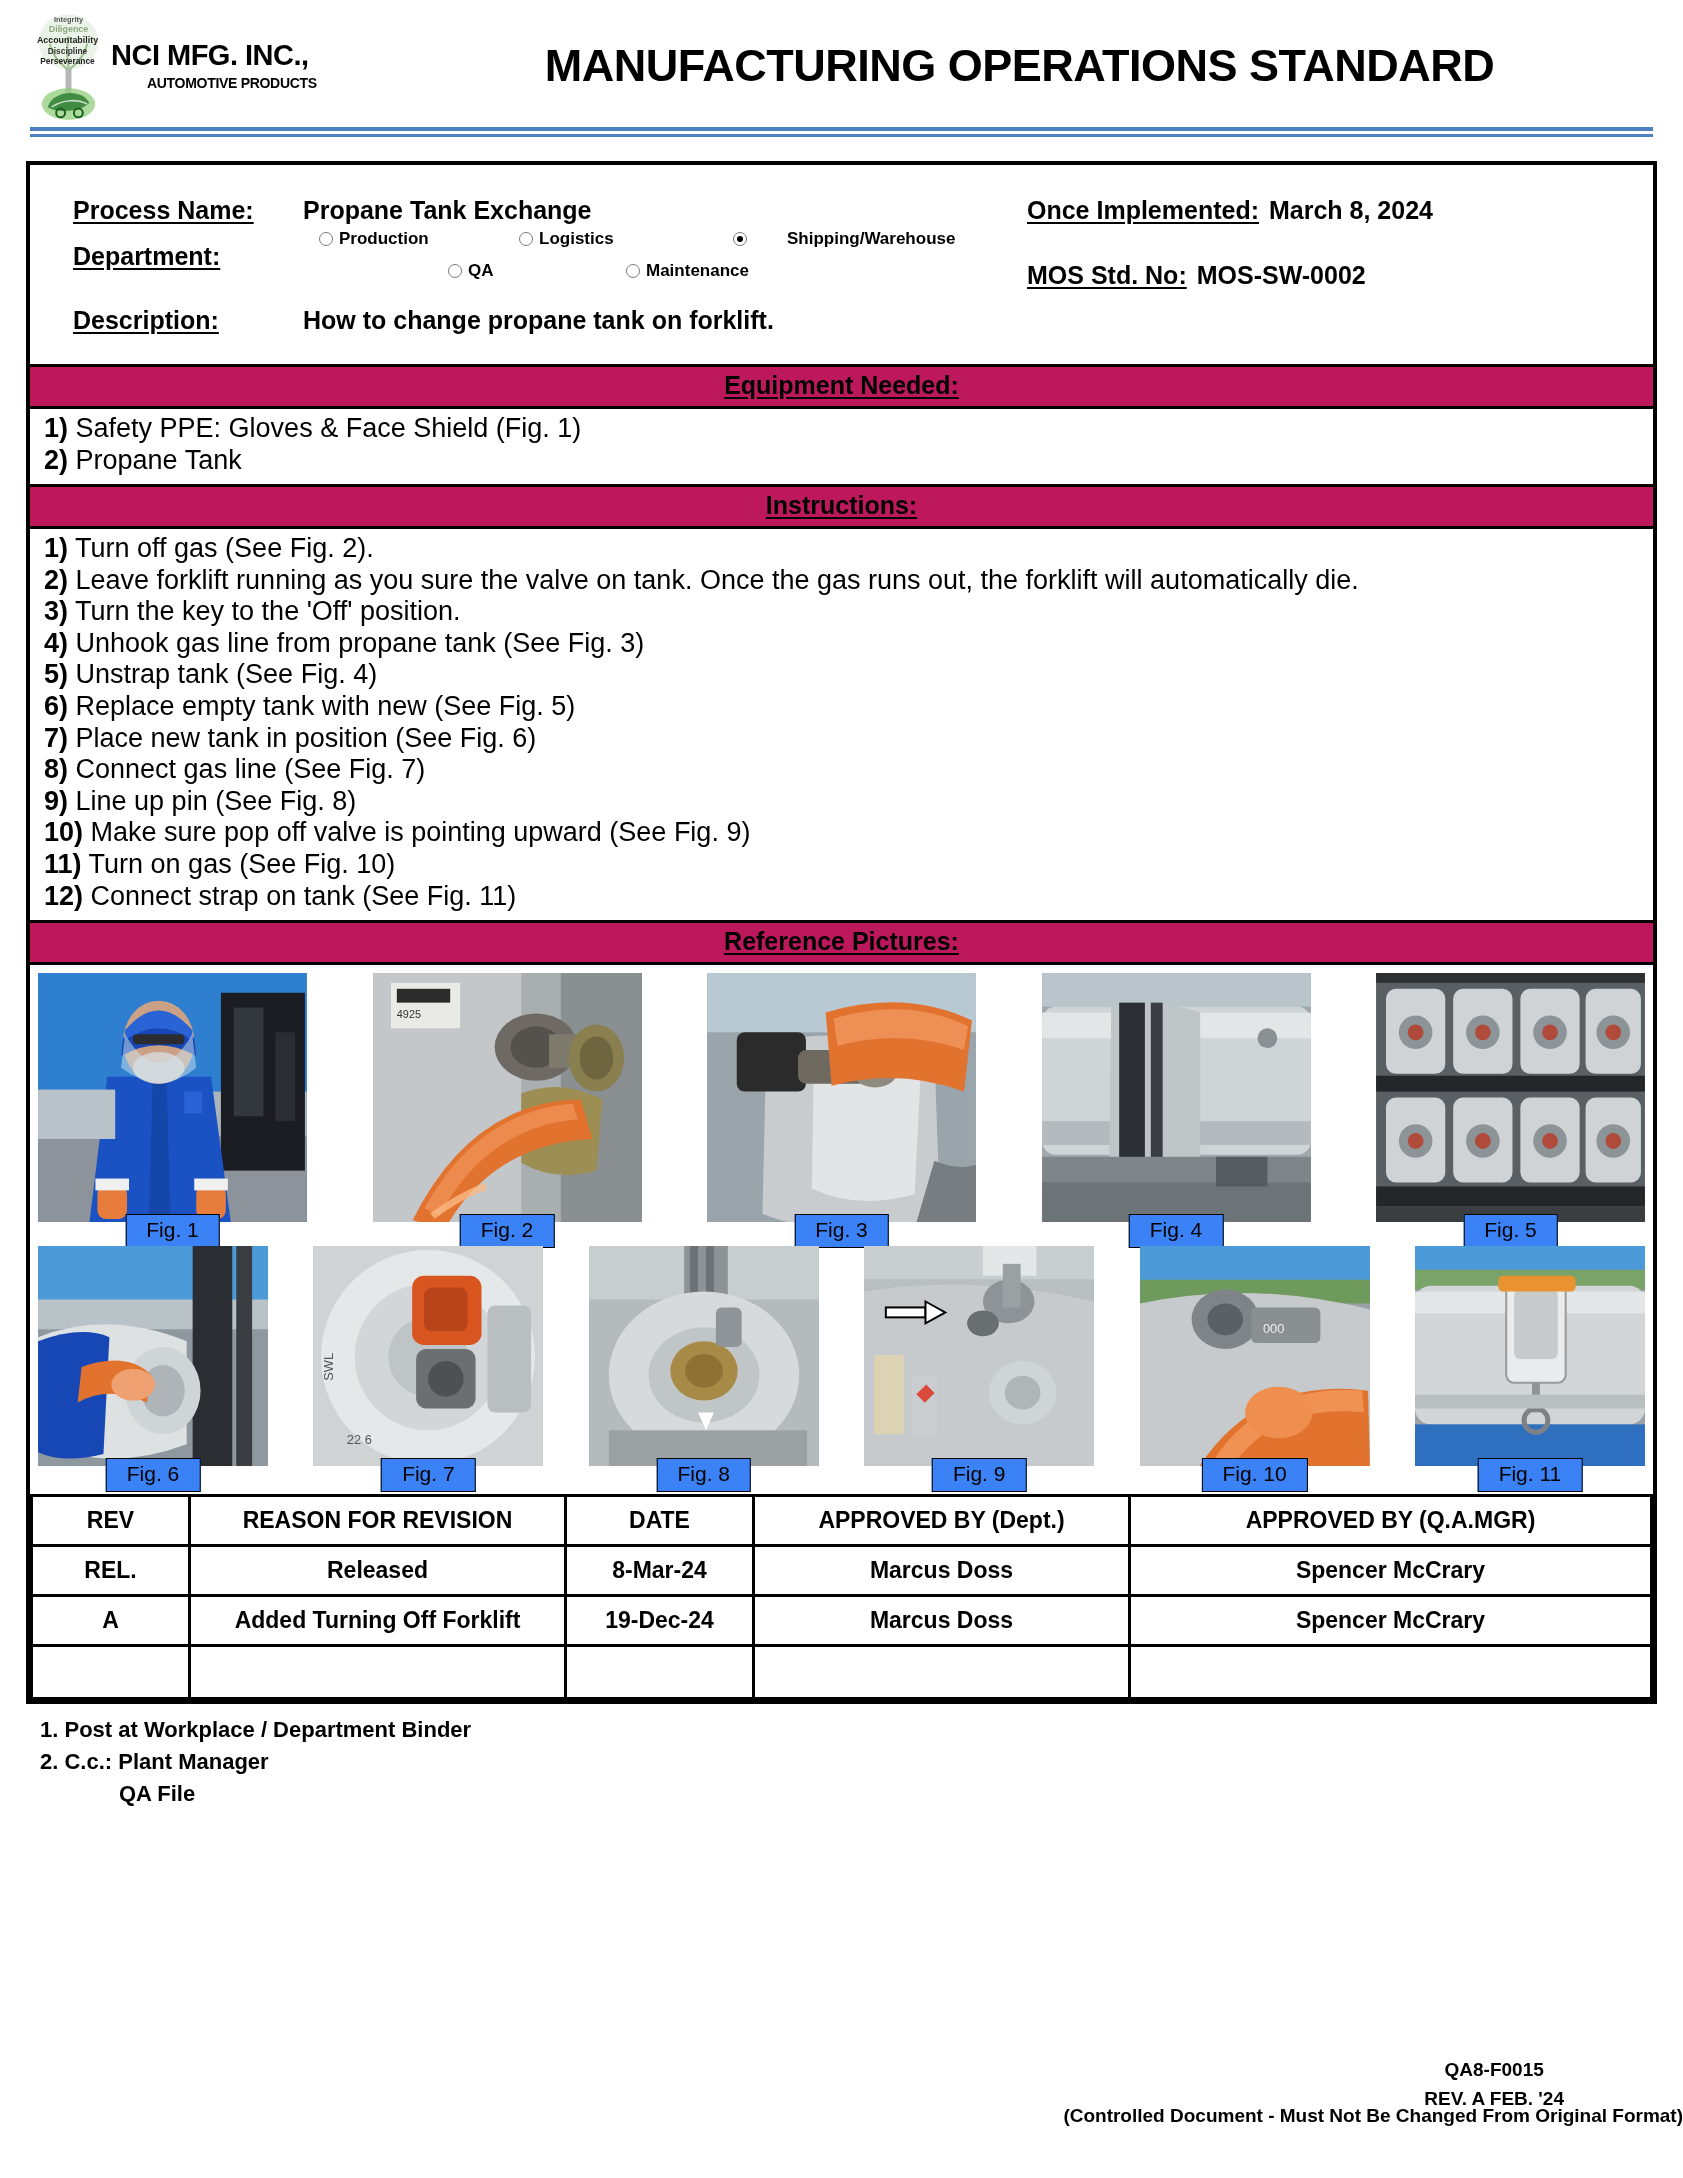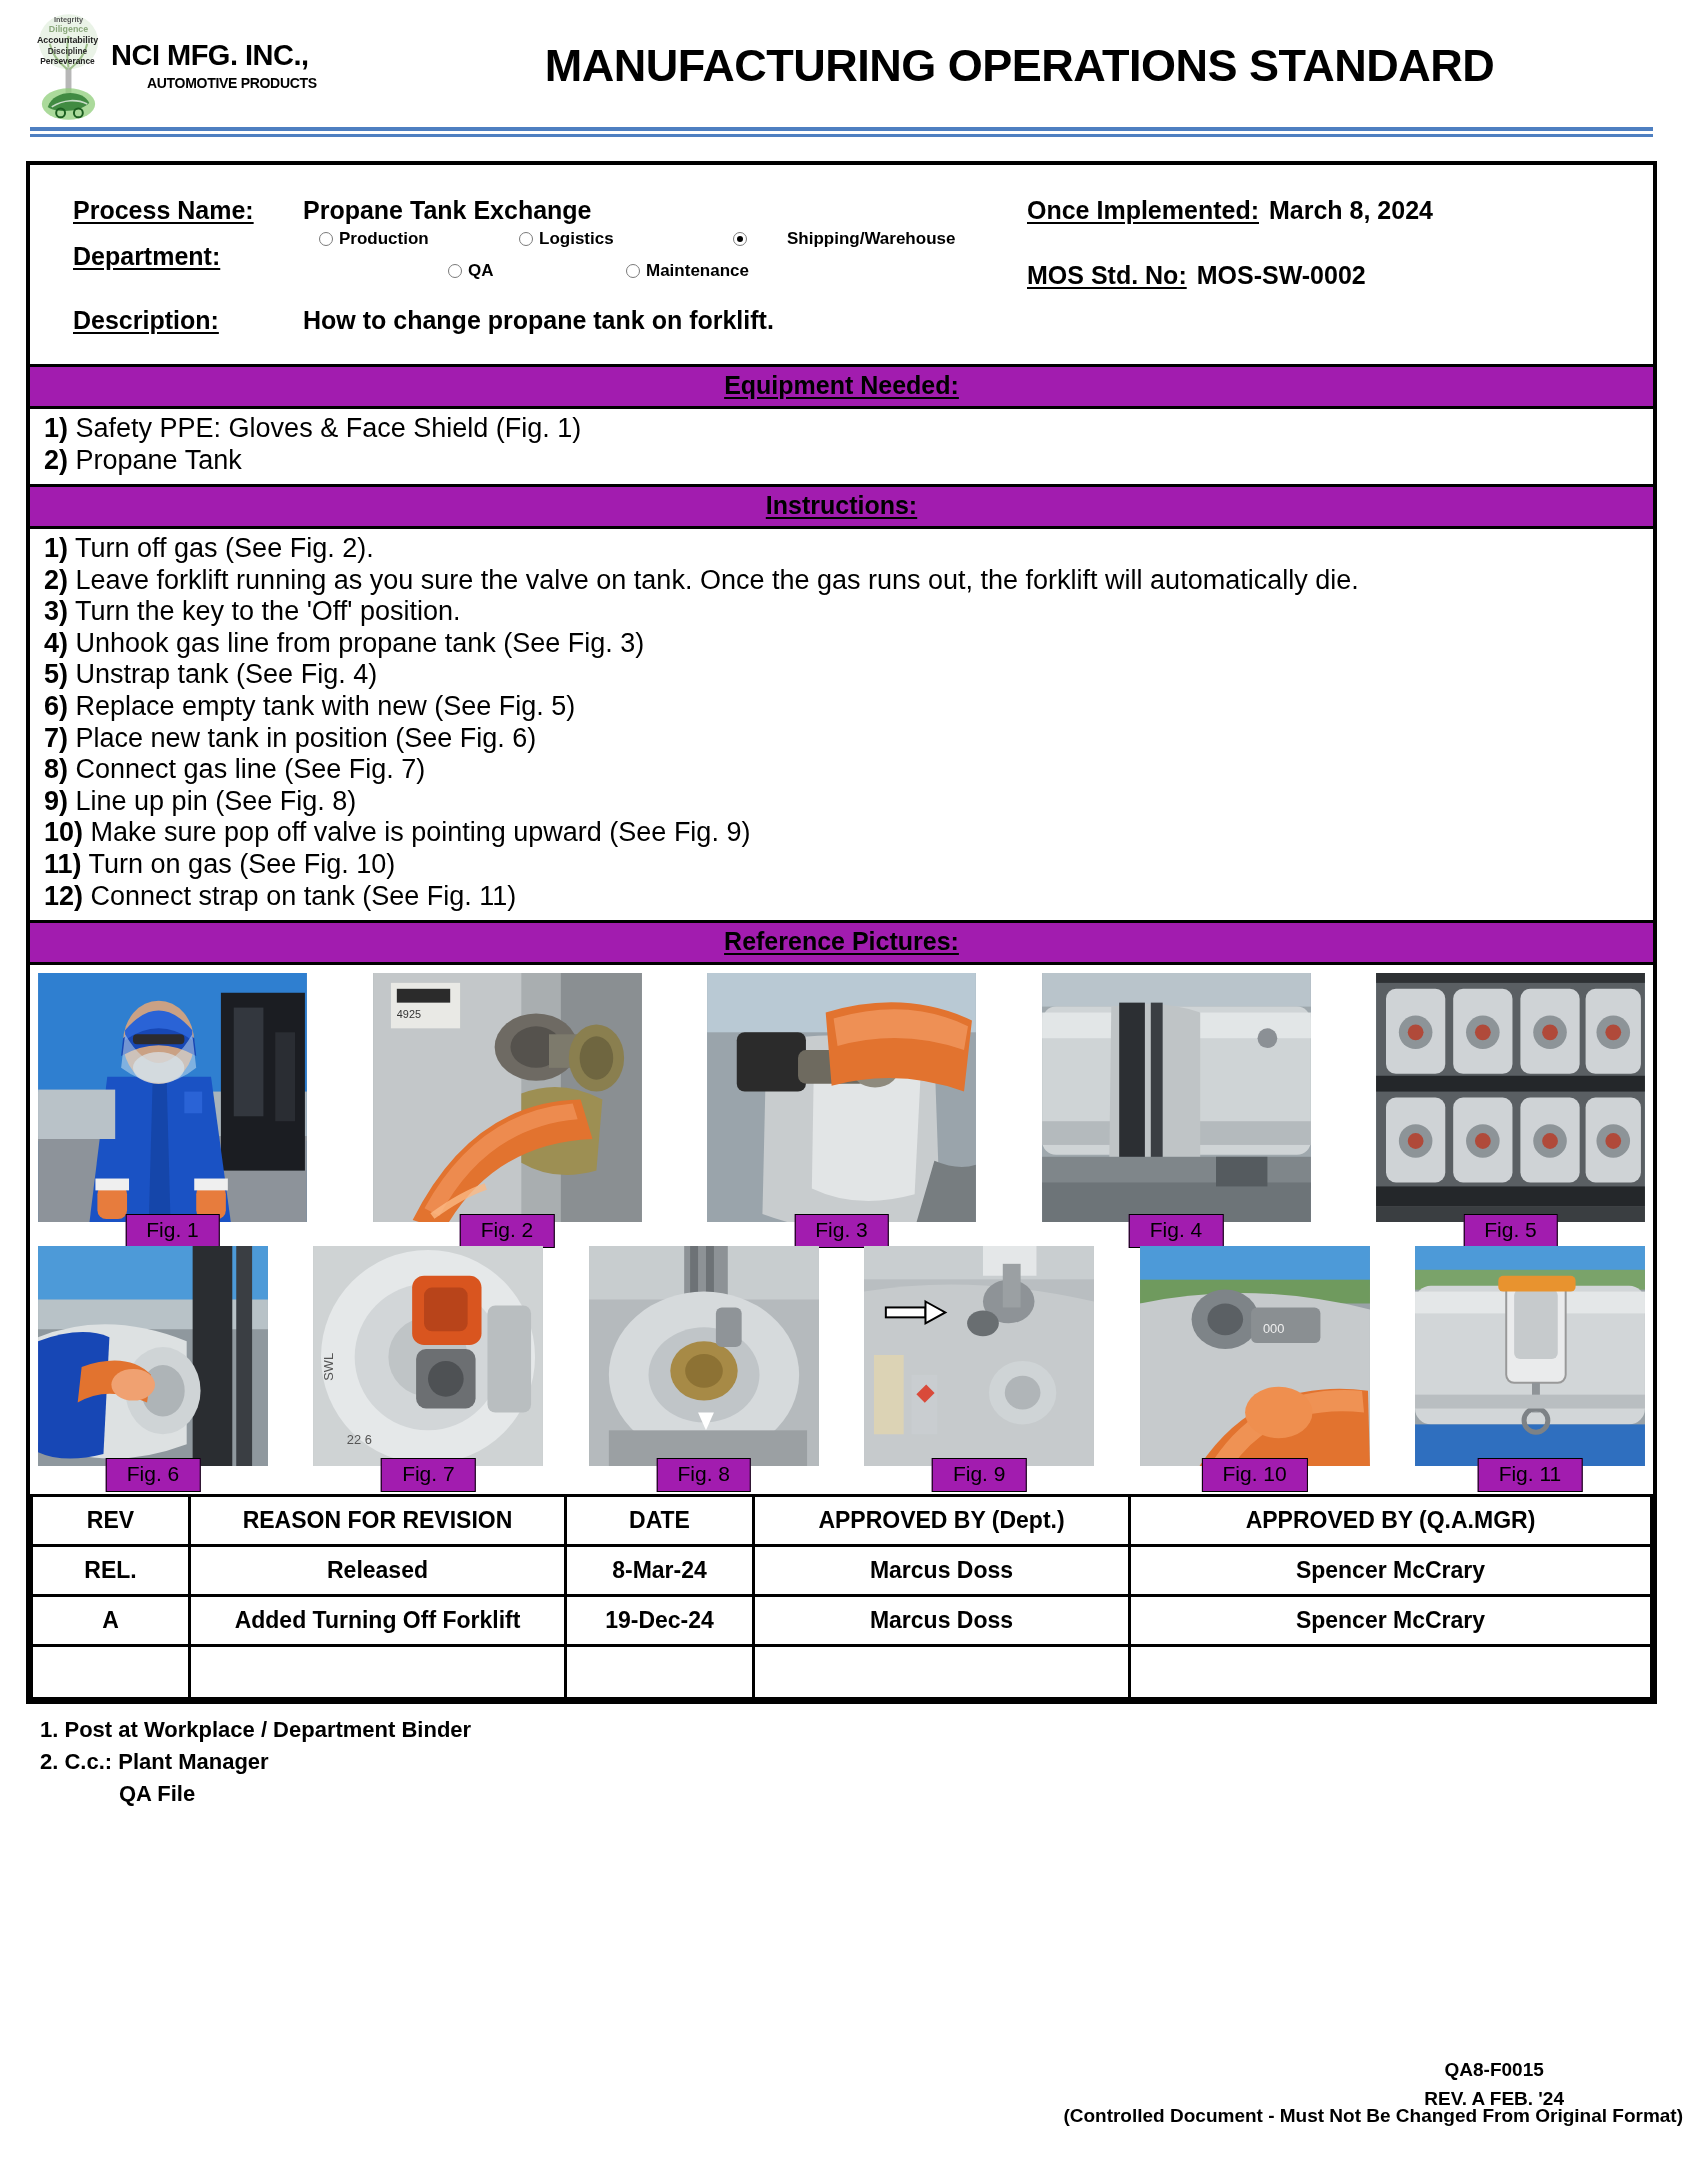--- a/index.html
+++ b/index.html
@@ -43,33 +43,33 @@
   .dept-block { display: flex; align-items: center; padding: 2px 0 10px 16px; min-height: 61px; }
   .dept-lbl { width: 230px; flex: 0 0 230px; }
   .radio-grid { position: relative; width: 693px; height: 59px; }
   .radio { position: absolute; display: flex; align-items: center; gap: 6px; font-size: 17px; font-weight: 600; }
   .dot { width: 14px; height: 14px; border: 1.5px solid #7a7a7a; border-radius: 50%; background: #fff; display: inline-block; position: relative; flex: 0 0 14px; }
   .dot.on::after { content: ""; position: absolute; left: 2.5px; top: 2.5px; width: 6px; height: 6px; border-radius: 50%; background: #000; }
 
   .line-desc { display: flex; align-items: baseline; padding: 10px 0 14px 16px; }
   .line-desc .lbl { width: 230px; }
 
-  .band { background: #a21caf; border-top: 3px solid #000; border-bottom: 3px solid #000; text-align: center; font-size: 25px; font-weight: bold; padding: 4px 0 6px 0; }
+  .band { background: #be185d; border-top: 3px solid #000; border-bottom: 3px solid #000; text-align: center; font-size: 25px; font-weight: bold; padding: 4px 0 6px 0; }
   .band span { text-decoration: underline; text-underline-offset: 3px; }
 
   .list { padding: 4px 14px 8px 14px; }
   .list p { font-size: 27px; line-height: 1.17; }
   .list p b { font-weight: bold; }
 
   
   .pics { padding: 8px 8px 4px 8px; }
   .pic-row { display: flex; justify-content: space-between; gap: 10px; margin-bottom: 6px; }
   .pic { position: relative; width: 269px; height: 249px; overflow: hidden; background: #9fb0bf; }
   .pic.r2 { width: 230px; height: 220px; }
-  .cap { position: absolute; left: 50%; transform: translateX(-50%); bottom: -8px; background: #a21caf; border: 1px solid #000; font-size: 21px; padding: 3px 20px 5px 20px; white-space: nowrap; }
+  .cap { position: absolute; left: 50%; transform: translateX(-50%); bottom: -8px; background: #3b82f6; border: 1px solid #000; font-size: 21px; padding: 3px 20px 5px 20px; white-space: nowrap; }
   .pic-wrap { position: relative; padding-bottom: 18px; }
 
   
   .revtable { width: 100%; border-collapse: collapse; }
   .revtable td, .revtable th { border: 3px solid #000; text-align: center; font-weight: bold; font-size: 23px; padding: 10px 4px; }
   .revtable tr.blank td { height: 53px; }
   .c-rev { width: 158px; }
   .c-reason { width: 376px; }
   .c-date { width: 188px; }
   .c-dept { width: 376px; }

